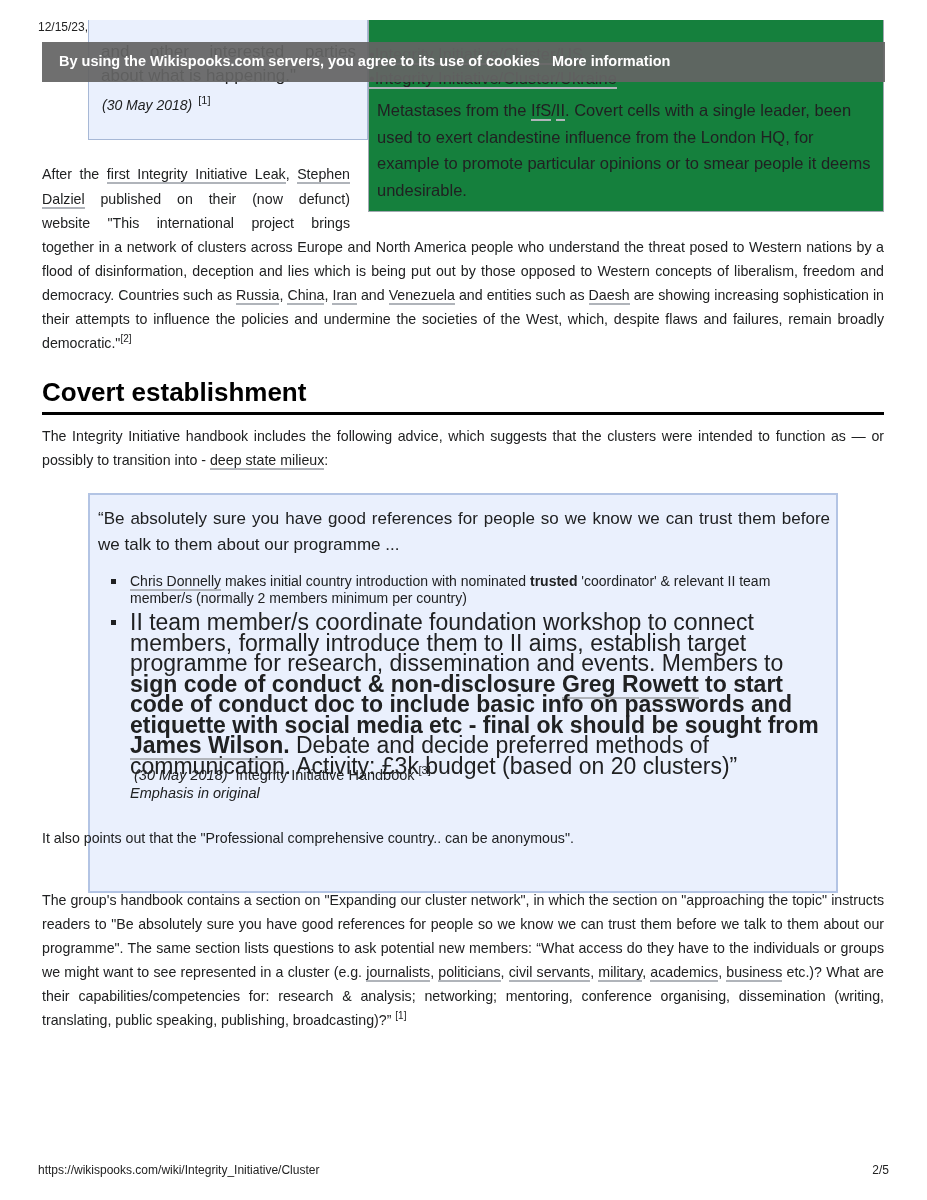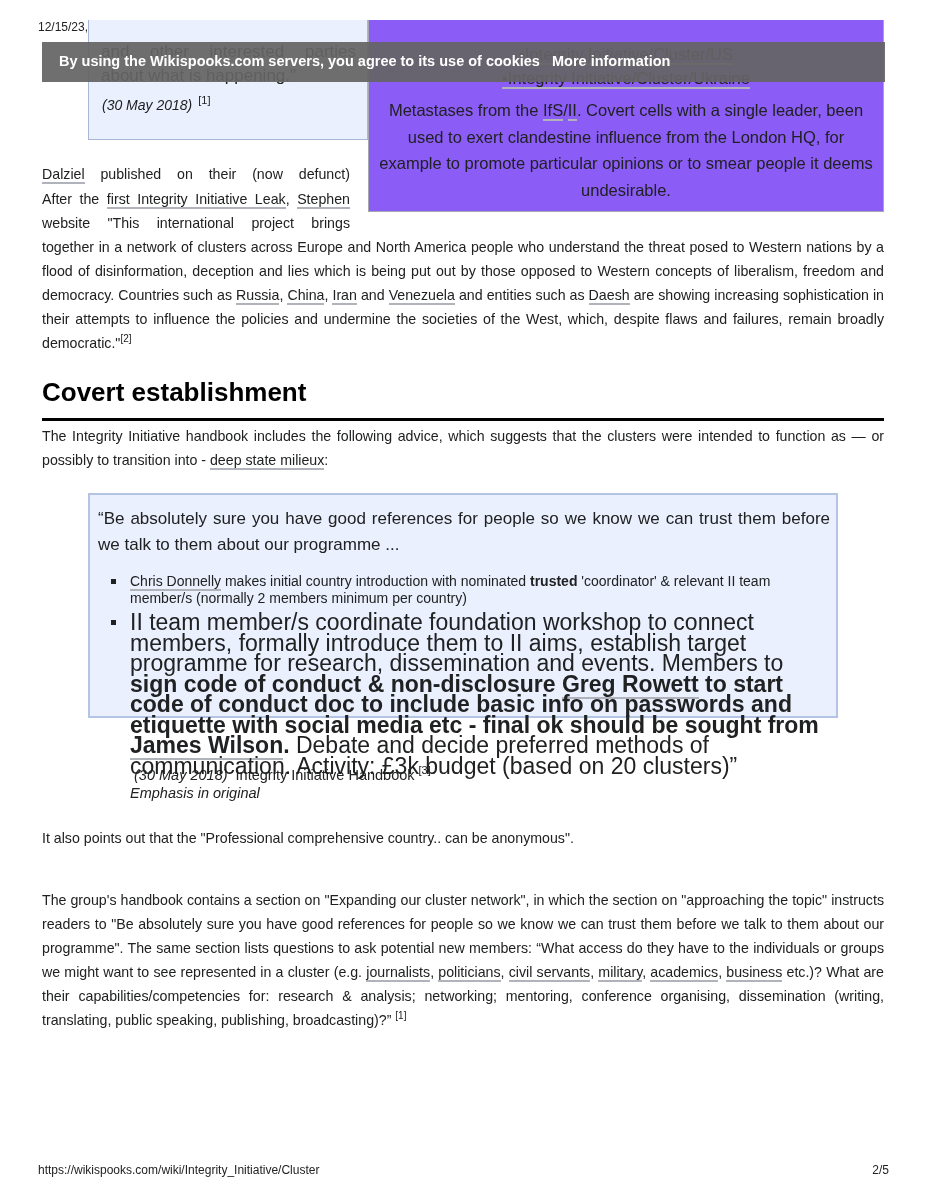--- a/index.html
+++ b/index.html
@@ -36,22 +36,22 @@
     position: absolute; left: 12px; font-size: 17px; color: #202122;
   }
   .quote-top .l1 { top: 22px; width: 255px; text-align: justify; text-align-last: justify; }
   .quote-top .l2 { top: 46px; }
   .quote-top .cite { position: absolute; left: 13px; top: 74px; font-size: 14px; font-style: italic; }
   .quote-top .cite sup { font-style: normal; font-size: 11px; margin-left: 6px; }
 
   
   .infobox {
     position: absolute; left: 368px; top: 20px; width: 516px; height: 192px;
-    background: #8b5cf6; border: 1px solid #a2a9b1; border-top: none; box-sizing: border-box;
-    text-align: center; font-size: 16.5px; line-height: 26.5px;
+    background: #15803d; border: 1px solid #a2a9b1; border-top: none; box-sizing: border-box;
+    text-align: left; font-size: 16.5px; line-height: 26.5px;
   }
   .infobox .links { position: absolute; top: 22px; left: 0; width: 100%; line-height: 24px; }
   .infobox .links div { color: #202122; }
   .infobox .desc { position: absolute; top: 77px; left: 8px; right: 8px; }
 
   
   .cookie-banner {
     position: absolute; left: 42px; top: 42px; width: 843px; height: 40px;
     background: rgba(100,100,100,0.93); color: #fff; font-weight: bold;
     font-size: 14.5px; box-sizing: border-box; padding: 11px 0 12px 17px; z-index: 10;
@@ -59,26 +59,26 @@
   .cookie-banner .more { margin-left: 8px; color: #fff; cursor: pointer; }
 
   
   .para { position: absolute; left: 42px; width: 842px; font-size: 14.2px; line-height: 24px; text-align: justify; }
   .para-float { position: absolute; left: 42px; width: 308px; font-size: 14.2px; line-height: 24.5px; text-align: justify; top: 162px; }
   .para-float .ln { display: block; text-align: justify; text-align-last: justify; }
   sup.ref { font-size: 10px; vertical-align: super; line-height: 0; }
 
   h2 {
     position: absolute; left: 42px; top: 377px; width: 842px; margin: 0;
-    font-size: 26px; font-weight: bold; color: #000; padding-bottom: 10px;
+    font-size: 26px; font-weight: bold; color: #000; padding-bottom: 4px;
     border-bottom: 3px solid #000;
   }
 
   .quote-main {
-    position: absolute; left: 88px; top: 493px; width: 750px; height: 225px;
+    position: absolute; left: 88px; top: 493px; width: 750px; height: 400px;
     background: #eaf0fd; border: 2px solid #b3c4e4; box-sizing: border-box;
   }
   .quote-main .lead {
     position: absolute; left: 8px; top: 11px; width: 732px;
     font-size: 17px; line-height: 26px; text-align: justify;
   }
   .quote-main ul { position: absolute; left: 8px; top: 78px; margin: 0; padding: 0 0 0 32px; width: 698px; list-style: none; }
   .quote-main li { position: relative; }
   .quote-main li::before {
     content: ""; position: absolute; left: -19px; width: 5px; height: 5px; background: #202122;
@@ -114,22 +114,22 @@
   </div>
   <div class="desc"><span>Metastases from the </span><span class="lnk">IfS</span><span>/</span><span class="lnk">II</span><span>. Covert cells with a single leader, been used to exert clandestine influence from the London HQ, for example to promote particular opinions or to smear people it deems undesirable.</span></div>
 </div>
 
 <div class="cookie-banner">
   <span>By using the Wikispooks.com   servers, you agree to its use of cookies</span>
   <span class="more">More information</span>
 </div>
 
 <div class="para-float">
+  <span class="ln"><span>After the </span><span class="lnk">first Integrity Initiative Leak</span><span>, </span><span class="lnk">Stephen</span></span>
   <span class="ln"><span class="lnk">Dalziel</span><span> published on their (now defunct)</span></span>
-  <span class="ln"><span>After the </span><span class="lnk">first Integrity Initiative Leak</span><span>, </span><span class="lnk">Stephen</span></span>
   <span class="ln">website "This international project brings</span>
 </div>
 <div class="para" style="top:235px;"><span>together in a network of clusters across Europe and North America people who understand the threat posed to Western nations by a flood of disinformation, deception and lies which is being put out by those opposed to Western concepts of liberalism, freedom and democracy. Countries such as </span><span class="lnk">Russia</span><span>, </span><span class="lnk">China</span><span>, </span><span class="lnk">Iran</span><span> and </span><span class="lnk">Venezuela</span><span> and entities such as </span><span class="lnk">Daesh</span><span> are showing increasing sophistication in their attempts to influence the policies and undermine the societies of the West, which, despite flaws and failures, remain broadly democratic."</span><sup class="ref">[2]</sup></div>
 
 <h2>Covert establishment</h2>
 
 <div class="para" style="top:424px;"><span>The Integrity Initiative handbook includes the following advice, which suggests that the clusters were intended to function as — or possibly to transition into - </span><span class="lnk">deep state milieux</span><span>:</span></div>
 
 <div class="quote-main">
   <div class="lead">“Be absolutely sure you have good references for people so we know we can trust them before we talk to them about our programme ...</div>

